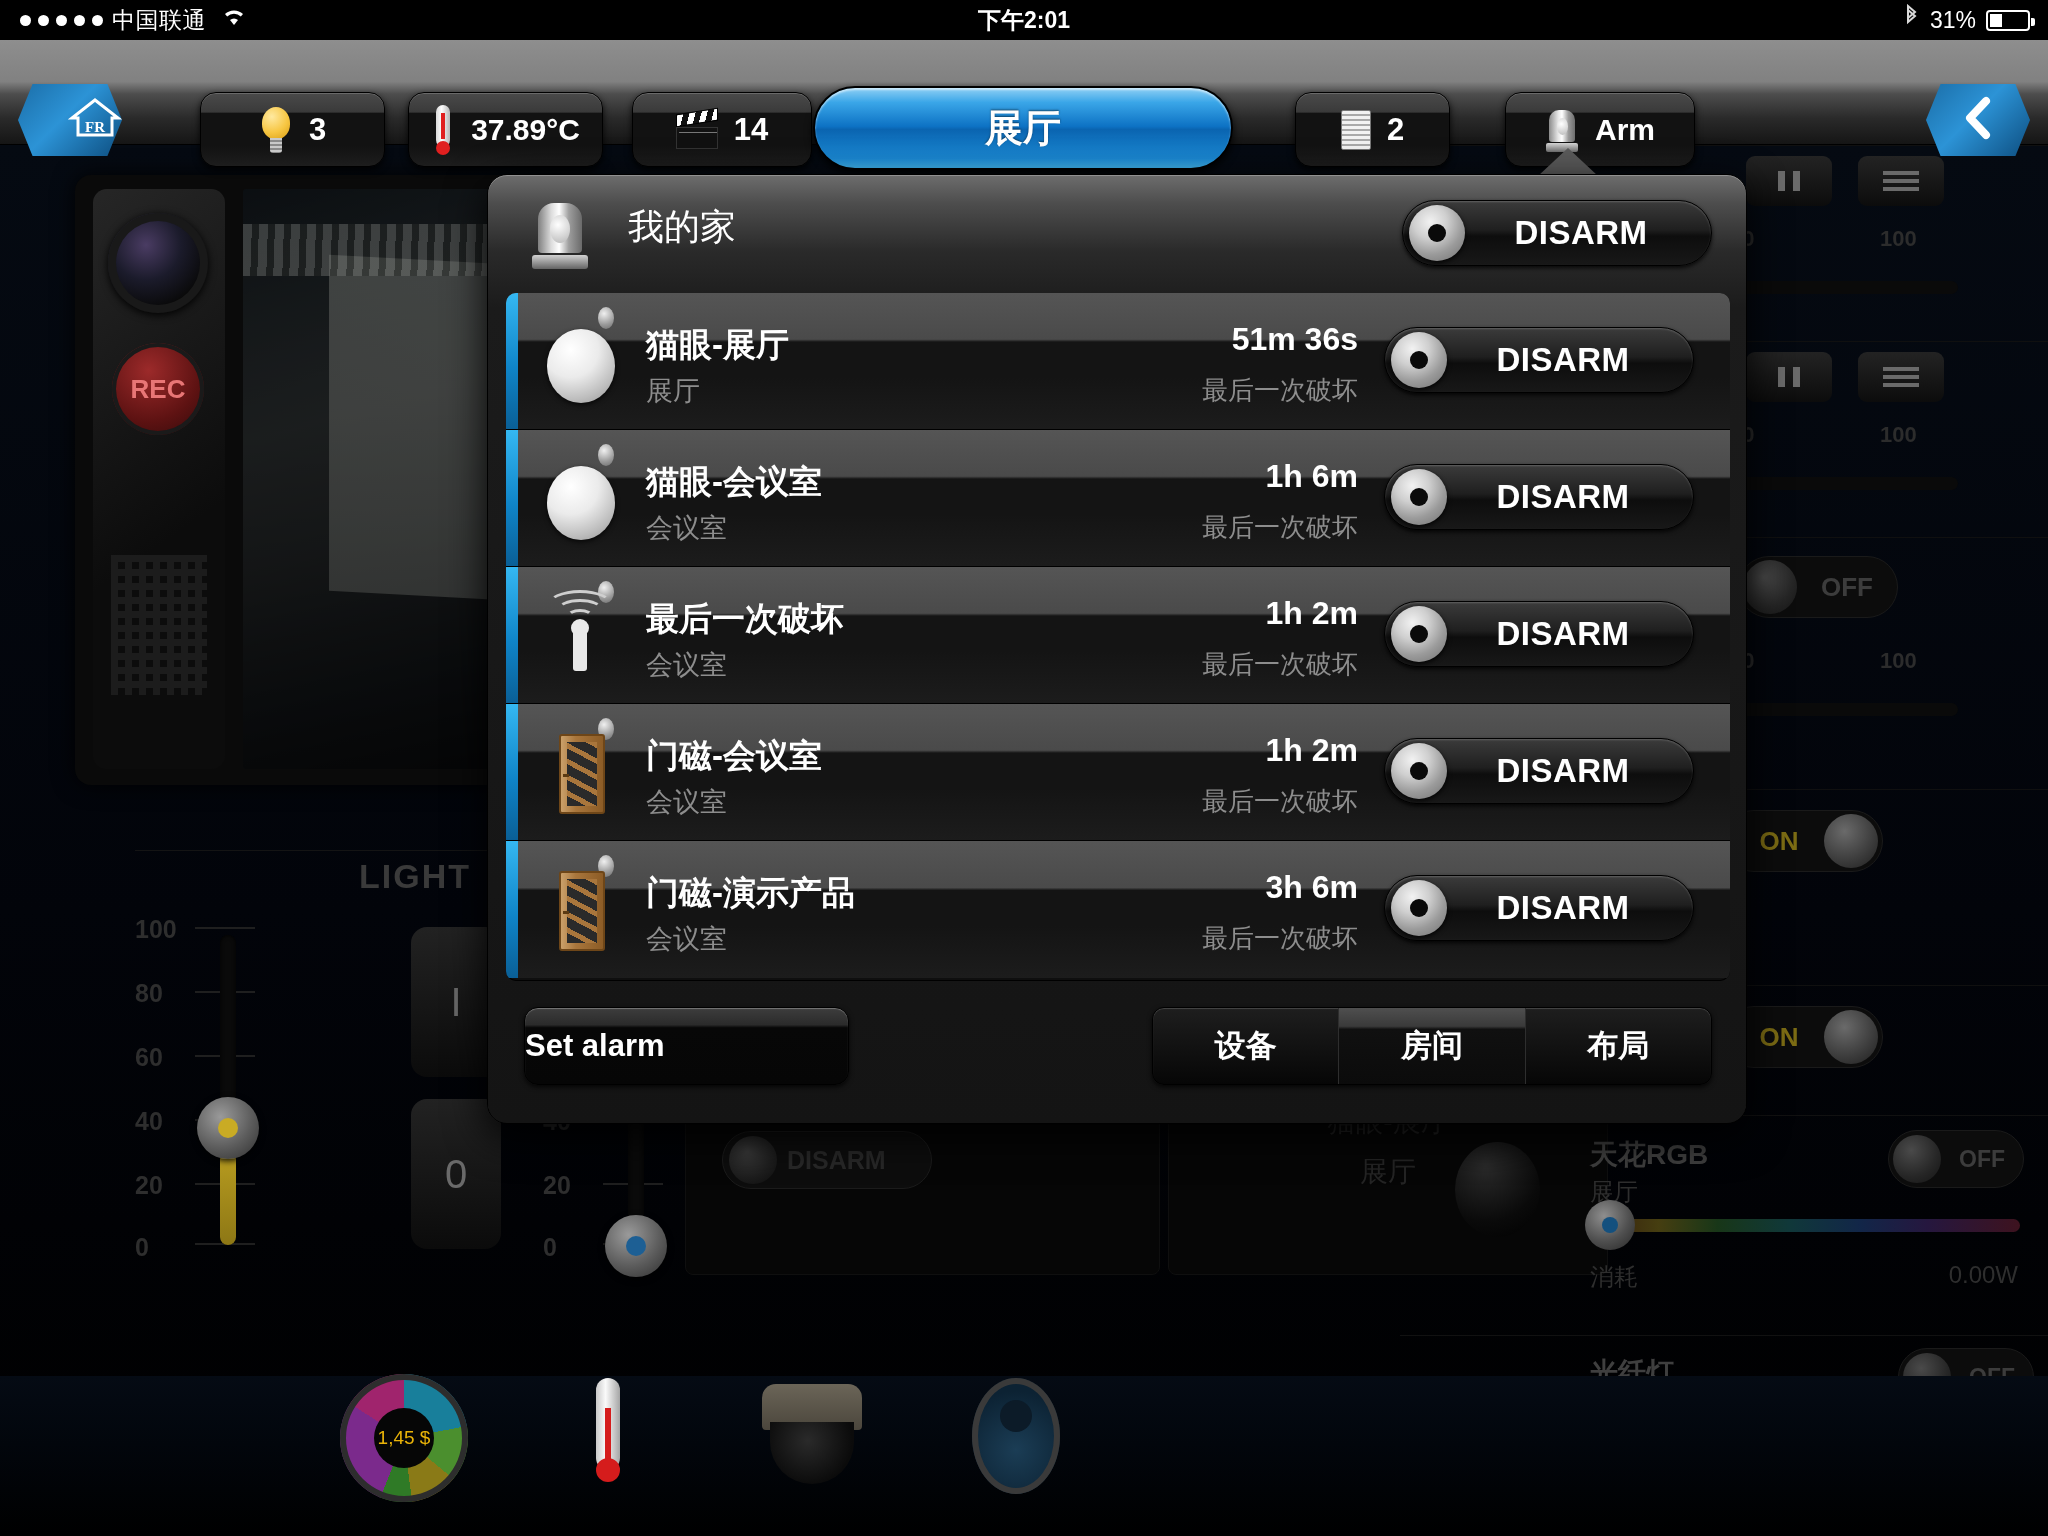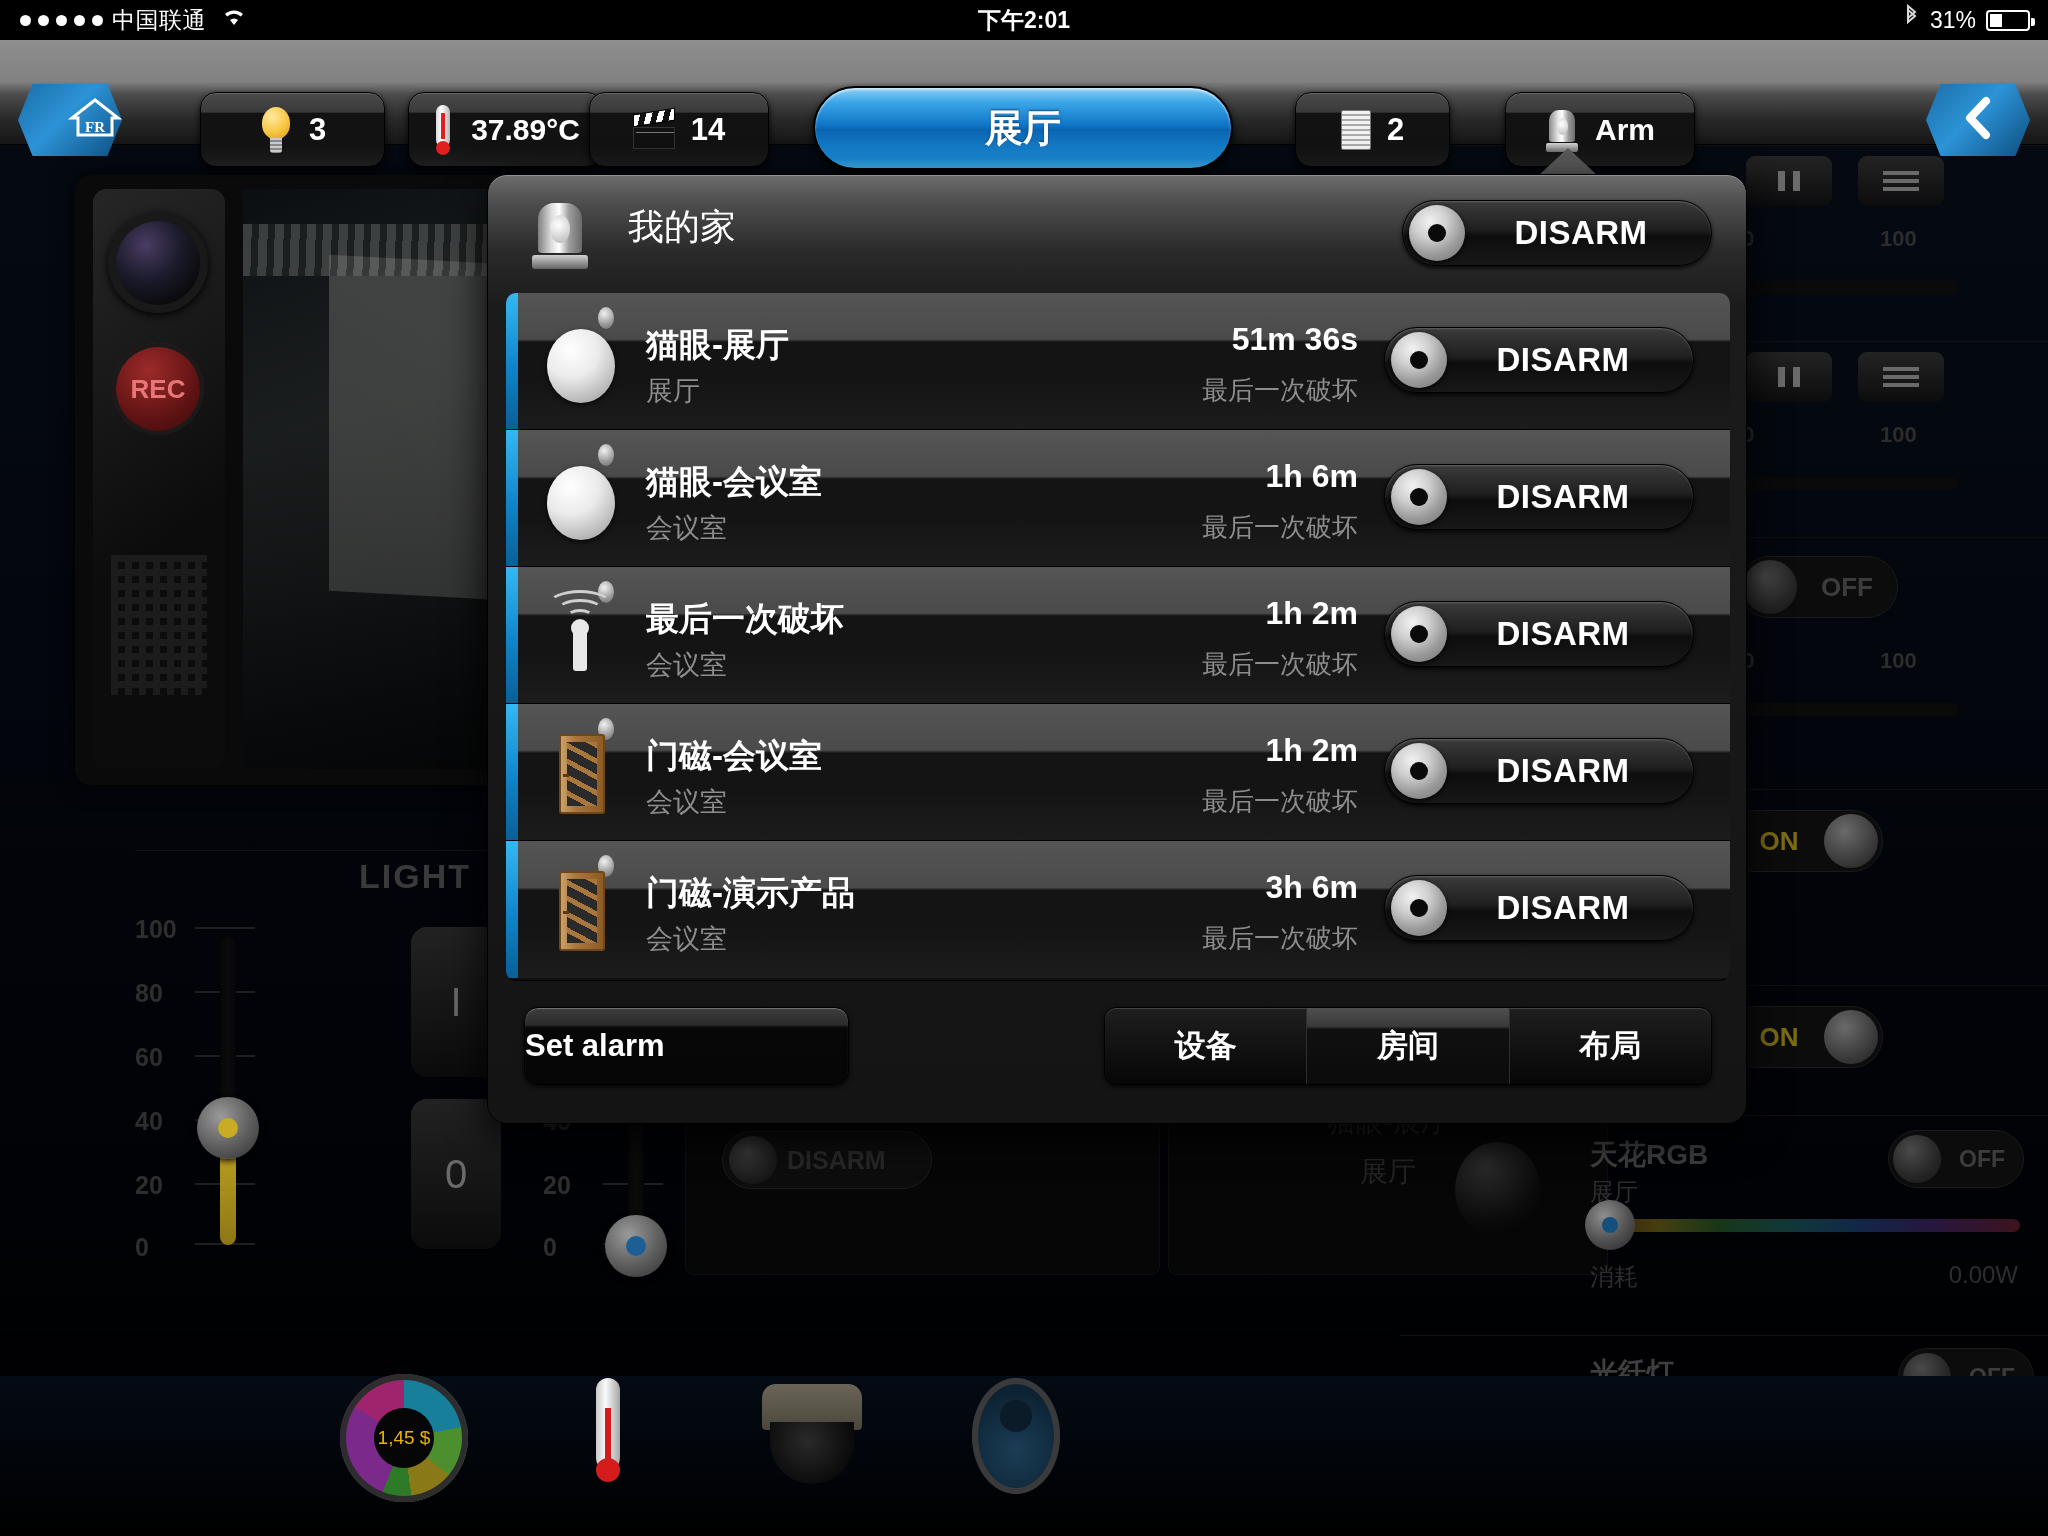--- a/index.html
+++ b/index.html
@@ -306,21 +306,21 @@
      background:repeating-linear-gradient(28deg,#2a2a2a 0 9px,#a9763c 9px 14px);}
   .i-door .hndl{ position:absolute; left:22px; top:44px; width:6px; height:3px; background:#5b3a12;}
 
   
   .footer{ position:absolute; left:0; bottom:0; width:1260px; height:140px; }
   .btn-setalarm{ position:absolute; left:36px; top:24px; width:325px; height:78px; border-radius:14px;
      background:linear-gradient(to bottom,#3d3d3d 0%,#2b2b2b 22%,#070707 26%,#060606 100%);
      border:1px solid #000; box-shadow:inset 0 1px 1px rgba(255,255,255,.3),0 2px 5px rgba(0,0,0,.8);
      display:flex; align-items:center; justify-content:flex-start;
      color:#fff; font-size:31px; font-weight:bold; }
-  .seg{ position:absolute; right:36px; top:24px; width:608px; height:78px; border-radius:12px;
+  .seg{ position:absolute; right:36px; top:24px; width:560px; height:78px; border-radius:12px;
      background:linear-gradient(to bottom,#1e1e1e,#060606);
      border:1px solid #000; display:flex; overflow:hidden;
      box-shadow:inset 0 1px 1px rgba(255,255,255,.18),0 2px 5px rgba(0,0,0,.8);}
   .seg .s{ flex:1; display:flex; align-items:center; justify-content:center;
      color:#fff; font-size:31px; font-weight:bold; border-right:1px solid #2e2e2e;}
   .seg .s:last-child{ border-right:none; }
   .seg .s.active{ background:linear-gradient(to bottom,#4f4f4f 0%,#3a3a3a 24%,#101010 28%,#0b0b0b 100%); }
 </style>
 </head>
 <body>
@@ -379,21 +379,21 @@
 
     <div class="pill" style="left:408px;width:195px;">
       <span class="ico-therm">
           <span class="tube"></span>
           <span class="merc"></span>
           <span class="bulbr"></span>
         </span>
       <span class="val" style="font-size:30px">37.89°C</span>
     </div>
 
-    <div class="pill" style="left:589px;width:180px;">
+    <div class="pill" style="left:632px;width:180px;">
       <span class="ico-clap">
           <span class="top"></span>
           <span class="bot"></span>
         </span>
       <span class="val">14</span>
     </div>
 
     <div class="room-pill">
       <span>展厅</span>
     </div>

